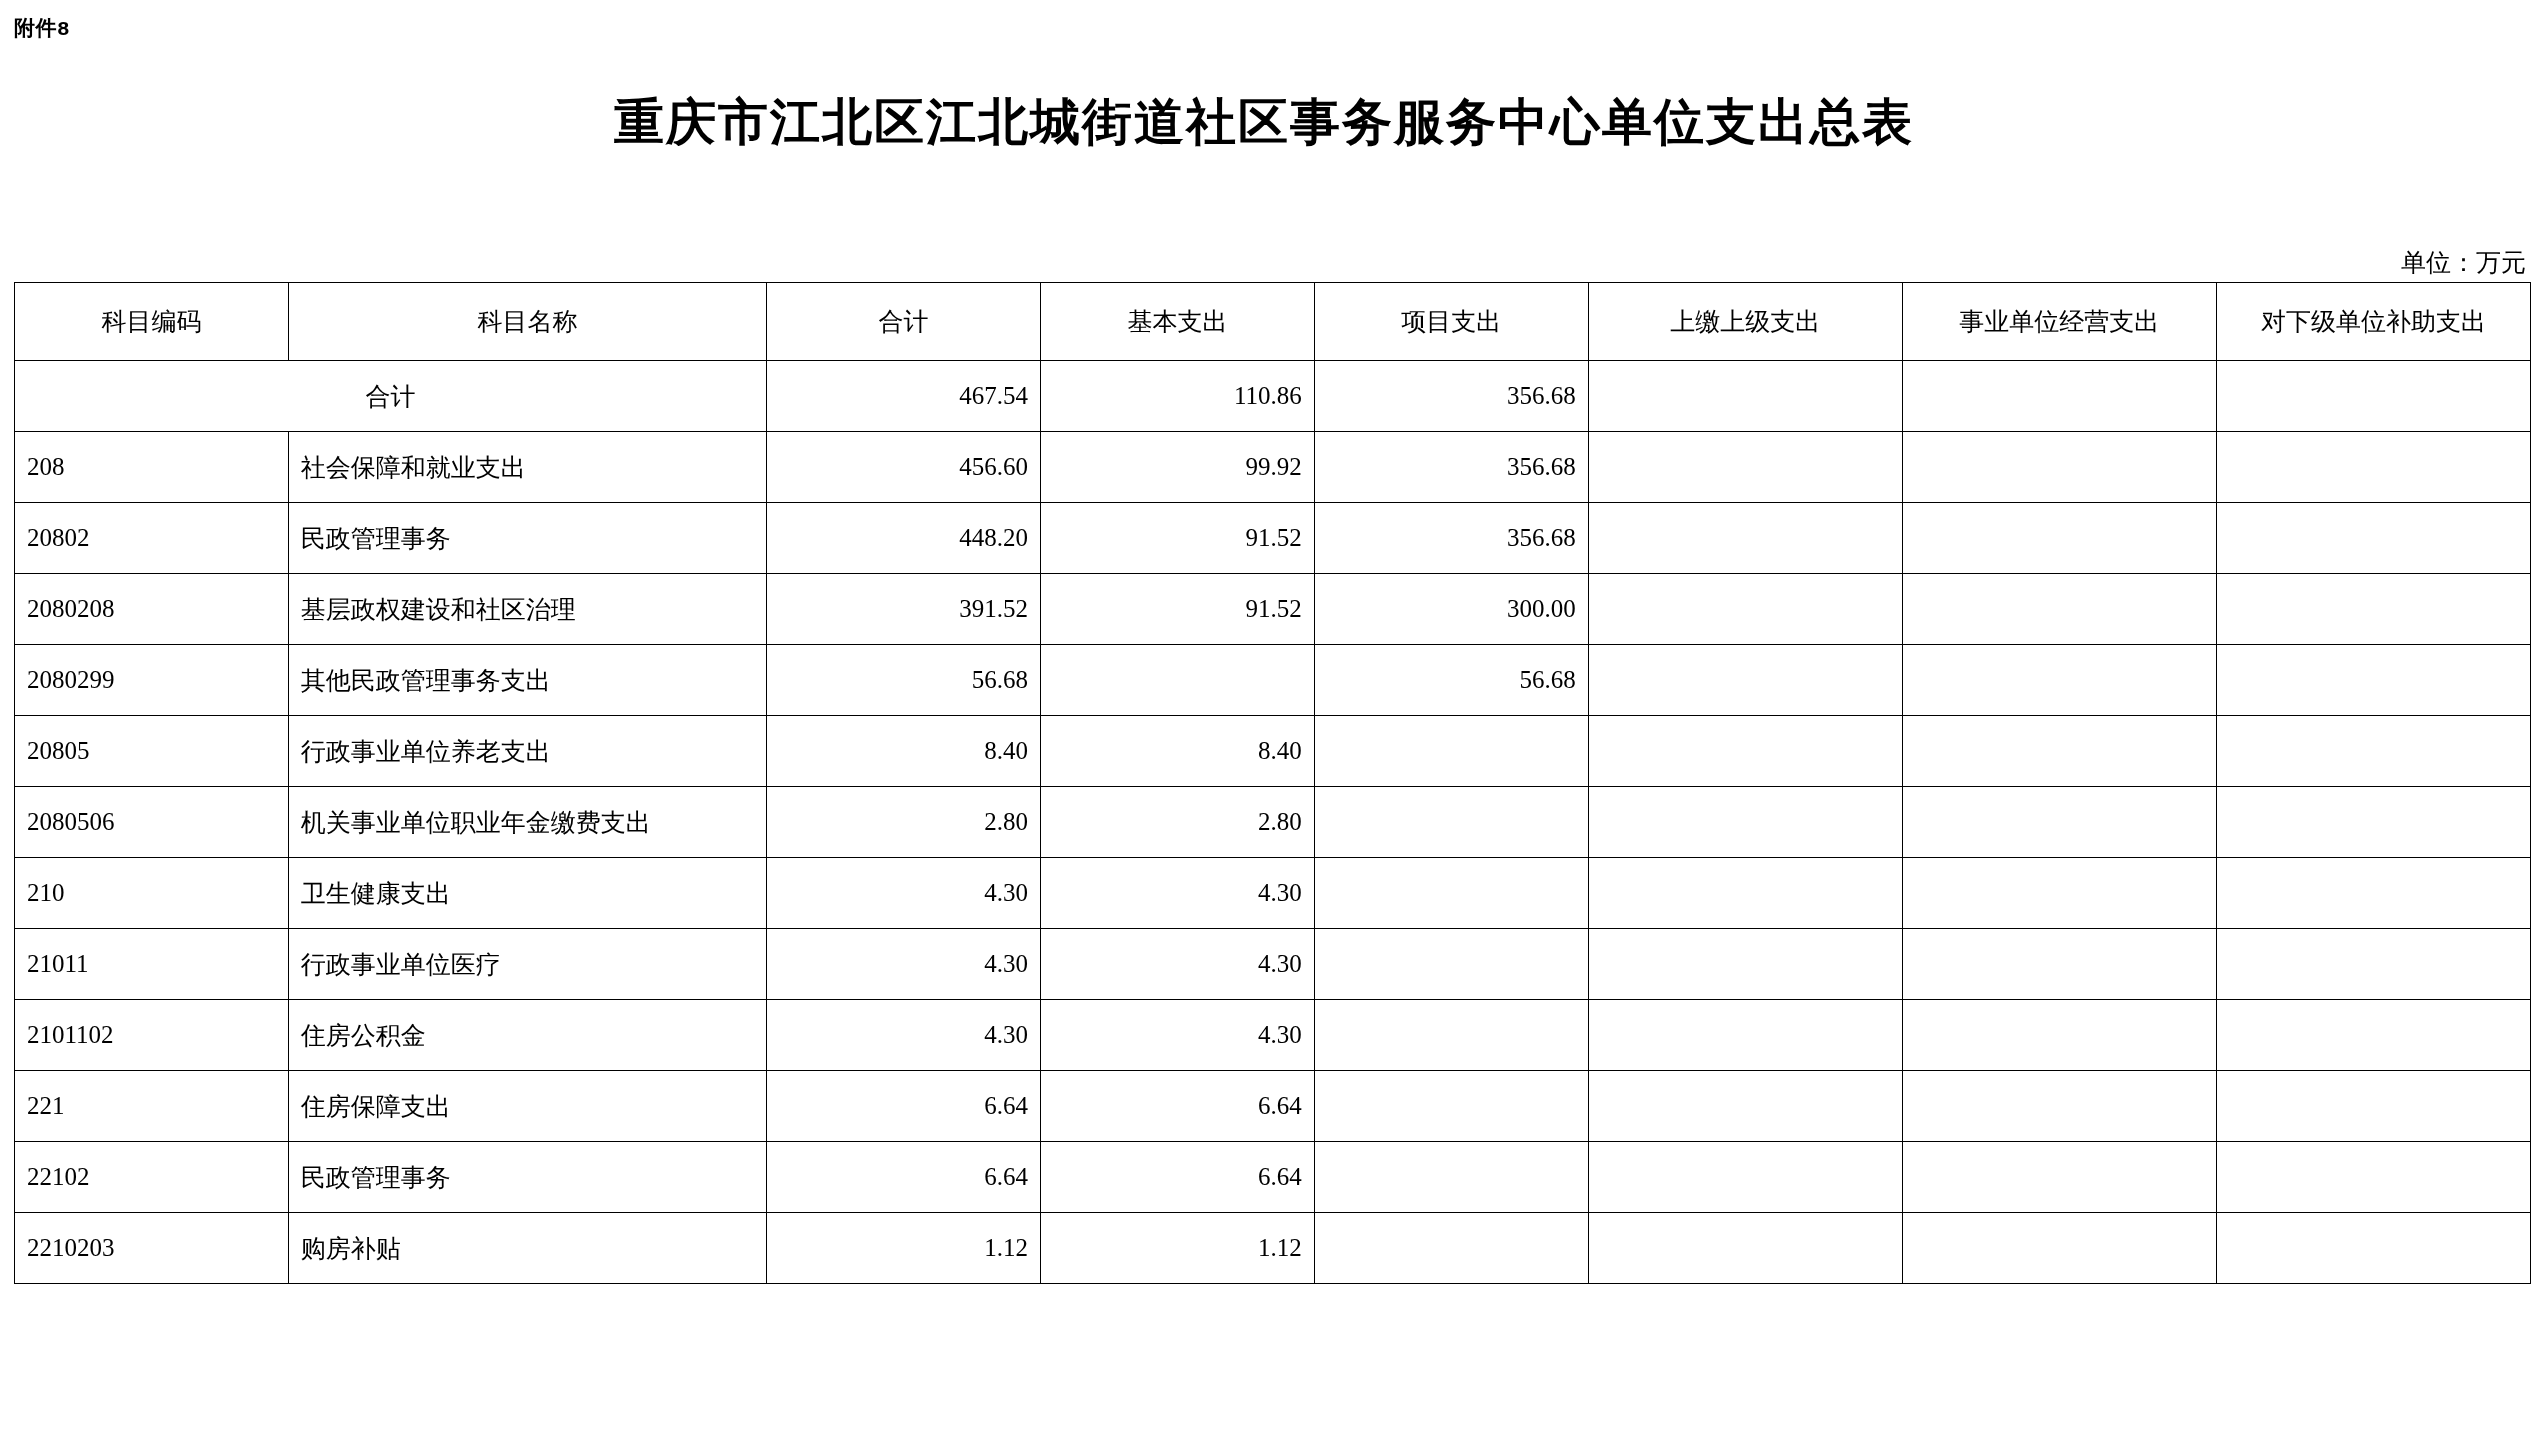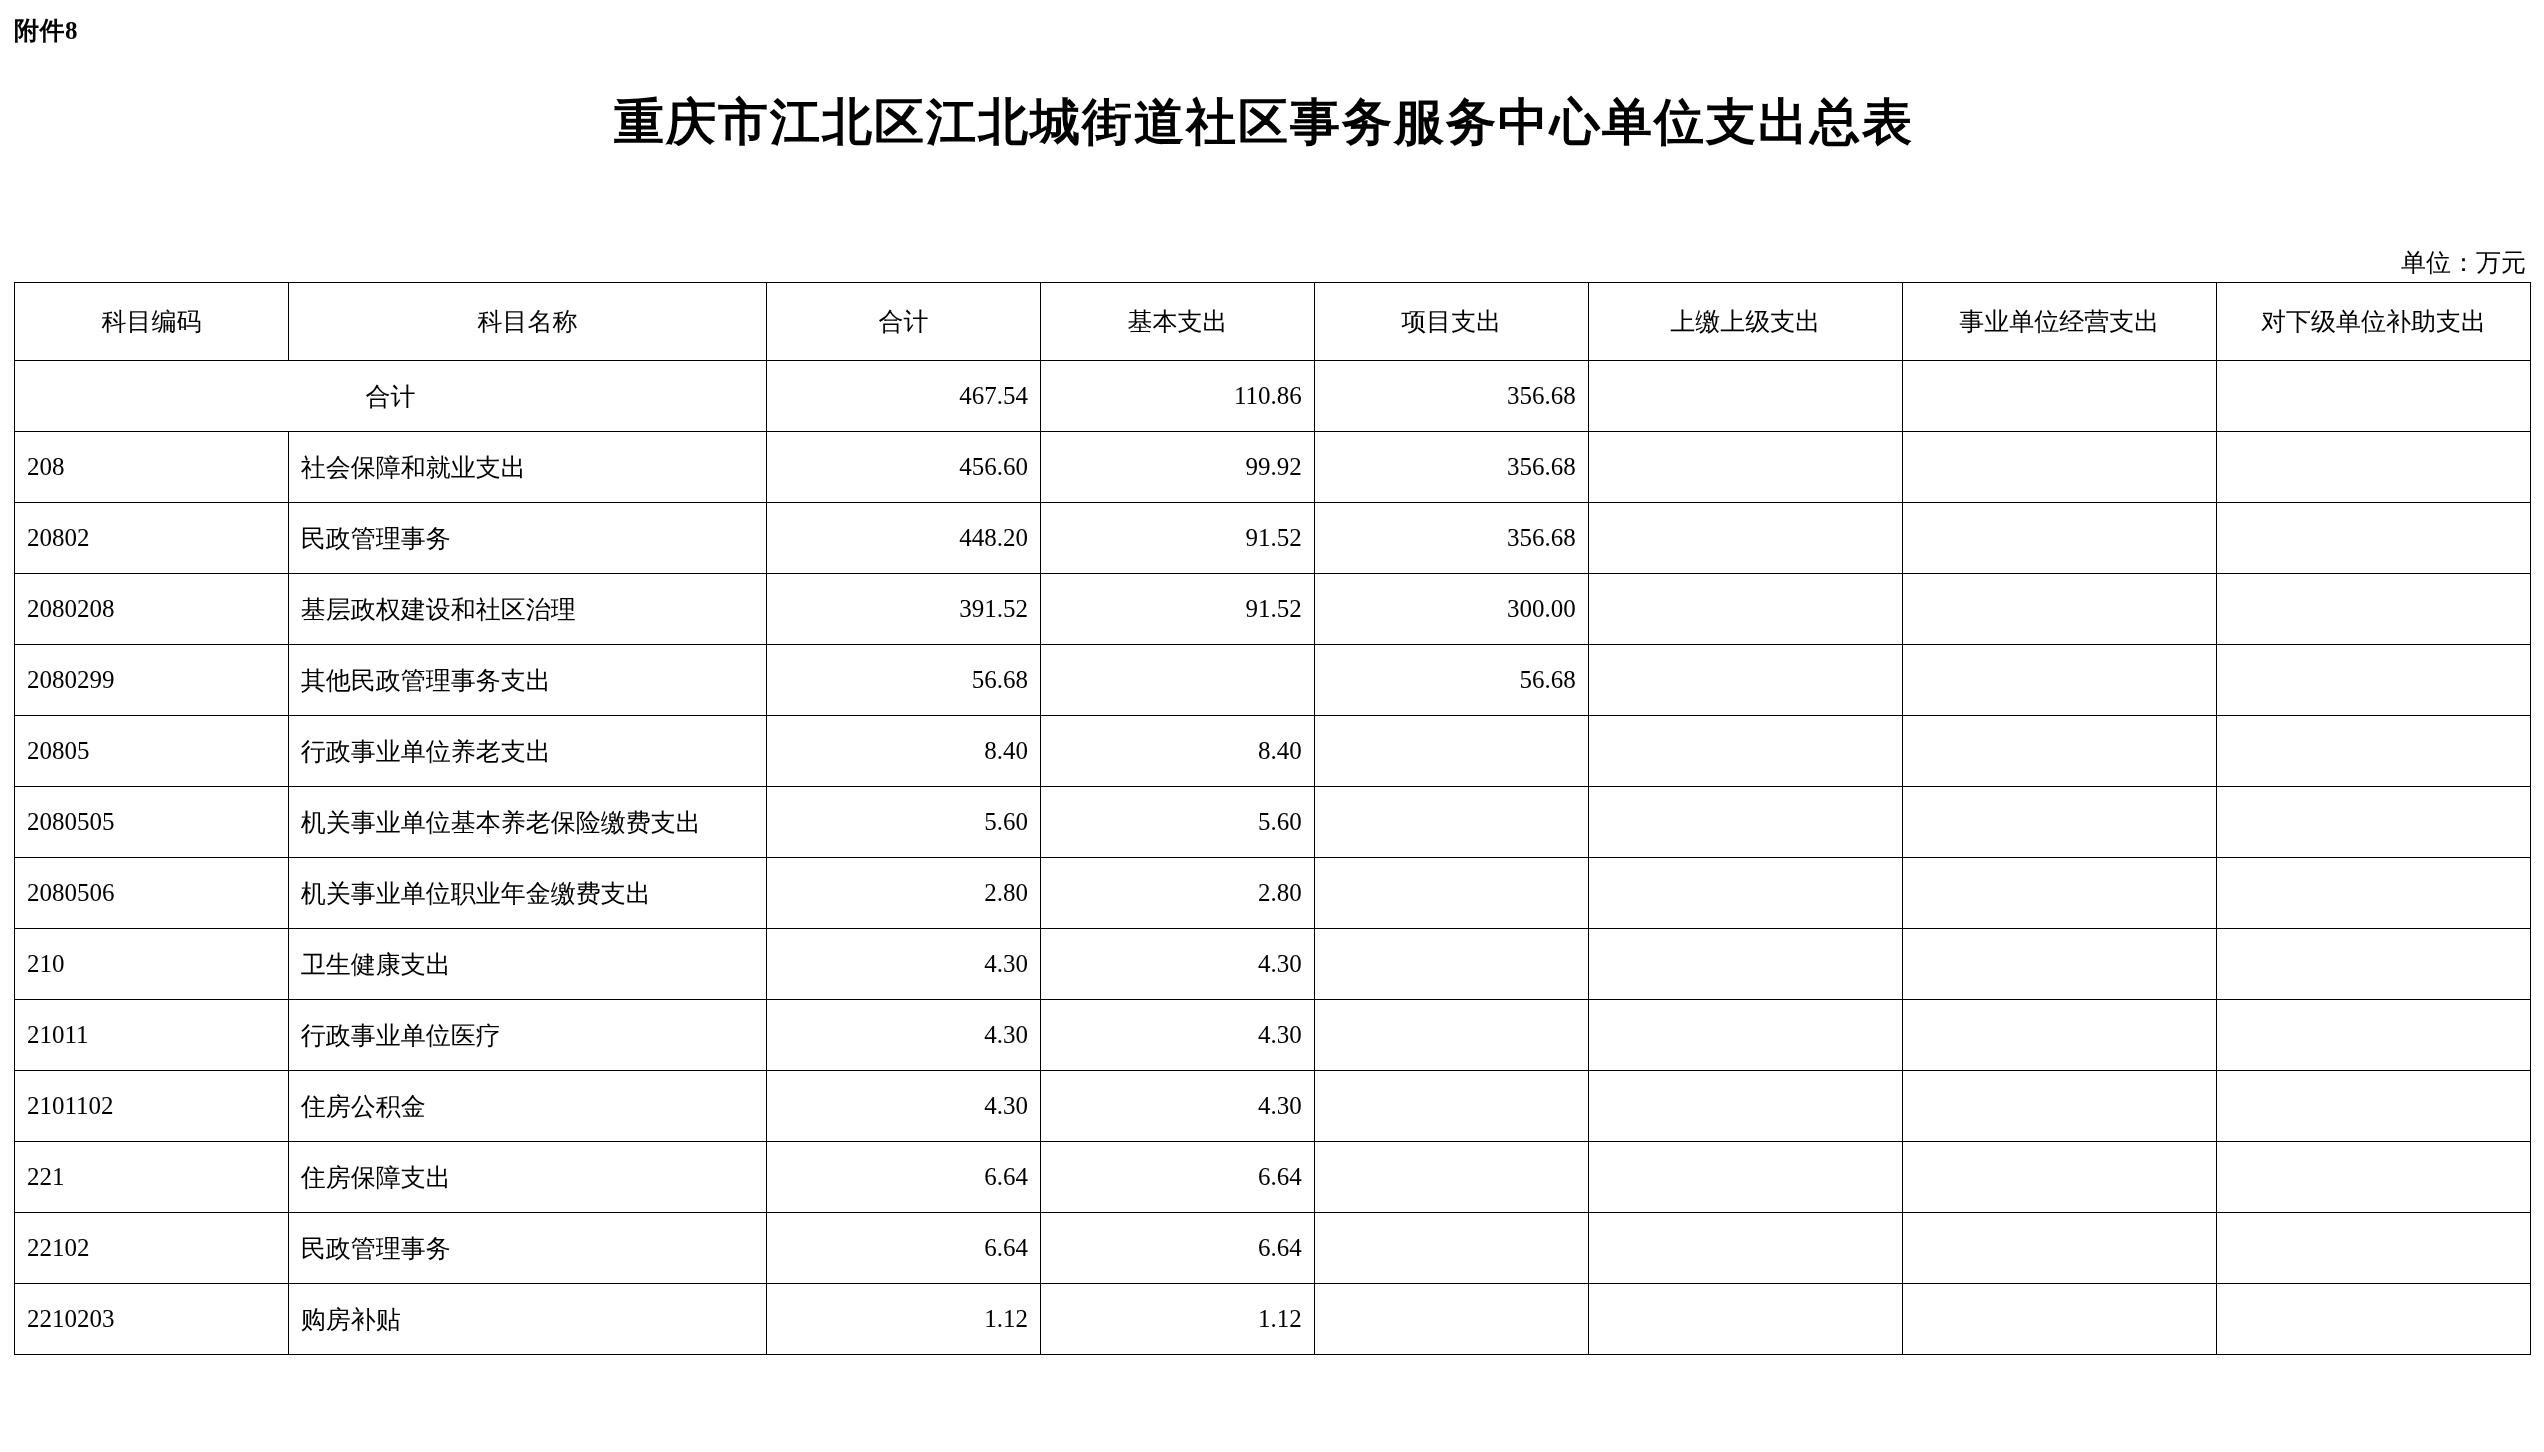--- a/index.html
+++ b/index.html
@@ -19,22 +19,22 @@
     position: relative;
     width: 2544px;
     height: 1452px;
     box-sizing: border-box;
     padding: 0;
   }
   .attachment-label {
     position: absolute;
     left: 14px;
     top: 14px;
-    font-family: Liberation Serif, serif;
-    font-size: 25px;
+    font-family: Liberation Mono, monospace;
+    font-size: 21px;
     font-weight: 700;
     letter-spacing: 0.5px;
   }
   .doc-title {
     position: absolute;
     left: 0;
     right: 16px;
     top: 89px;
     text-align: center;
     font-family: "Liberation Serif", "DejaVu Serif", serif;
@@ -180,30 +180,20 @@
         <td class="code-cell">20805</td>
         <td class="name-cell">行政事业单位养老支出</td>
         <td class="num-cell">8.40</td>
         <td class="num-cell">8.40</td>
         <td class="num-cell"></td>
         <td class="num-cell"></td>
         <td class="num-cell"></td>
         <td class="num-cell"></td>
       </tr>
 
-      <tr>
-        <td class="code-cell">2080505</td>
-        <td class="name-cell">机关事业单位基本养老保险缴费支出</td>
-        <td class="num-cell">5.60</td>
-        <td class="num-cell">5.60</td>
-        <td class="num-cell"></td>
-        <td class="num-cell"></td>
-        <td class="num-cell"></td>
-        <td class="num-cell"></td>
-      </tr>
 
       <tr>
         <td class="code-cell">2080506</td>
         <td class="name-cell">机关事业单位职业年金缴费支出</td>
         <td class="num-cell">2.80</td>
         <td class="num-cell">2.80</td>
         <td class="num-cell"></td>
         <td class="num-cell"></td>
         <td class="num-cell"></td>
         <td class="num-cell"></td>

